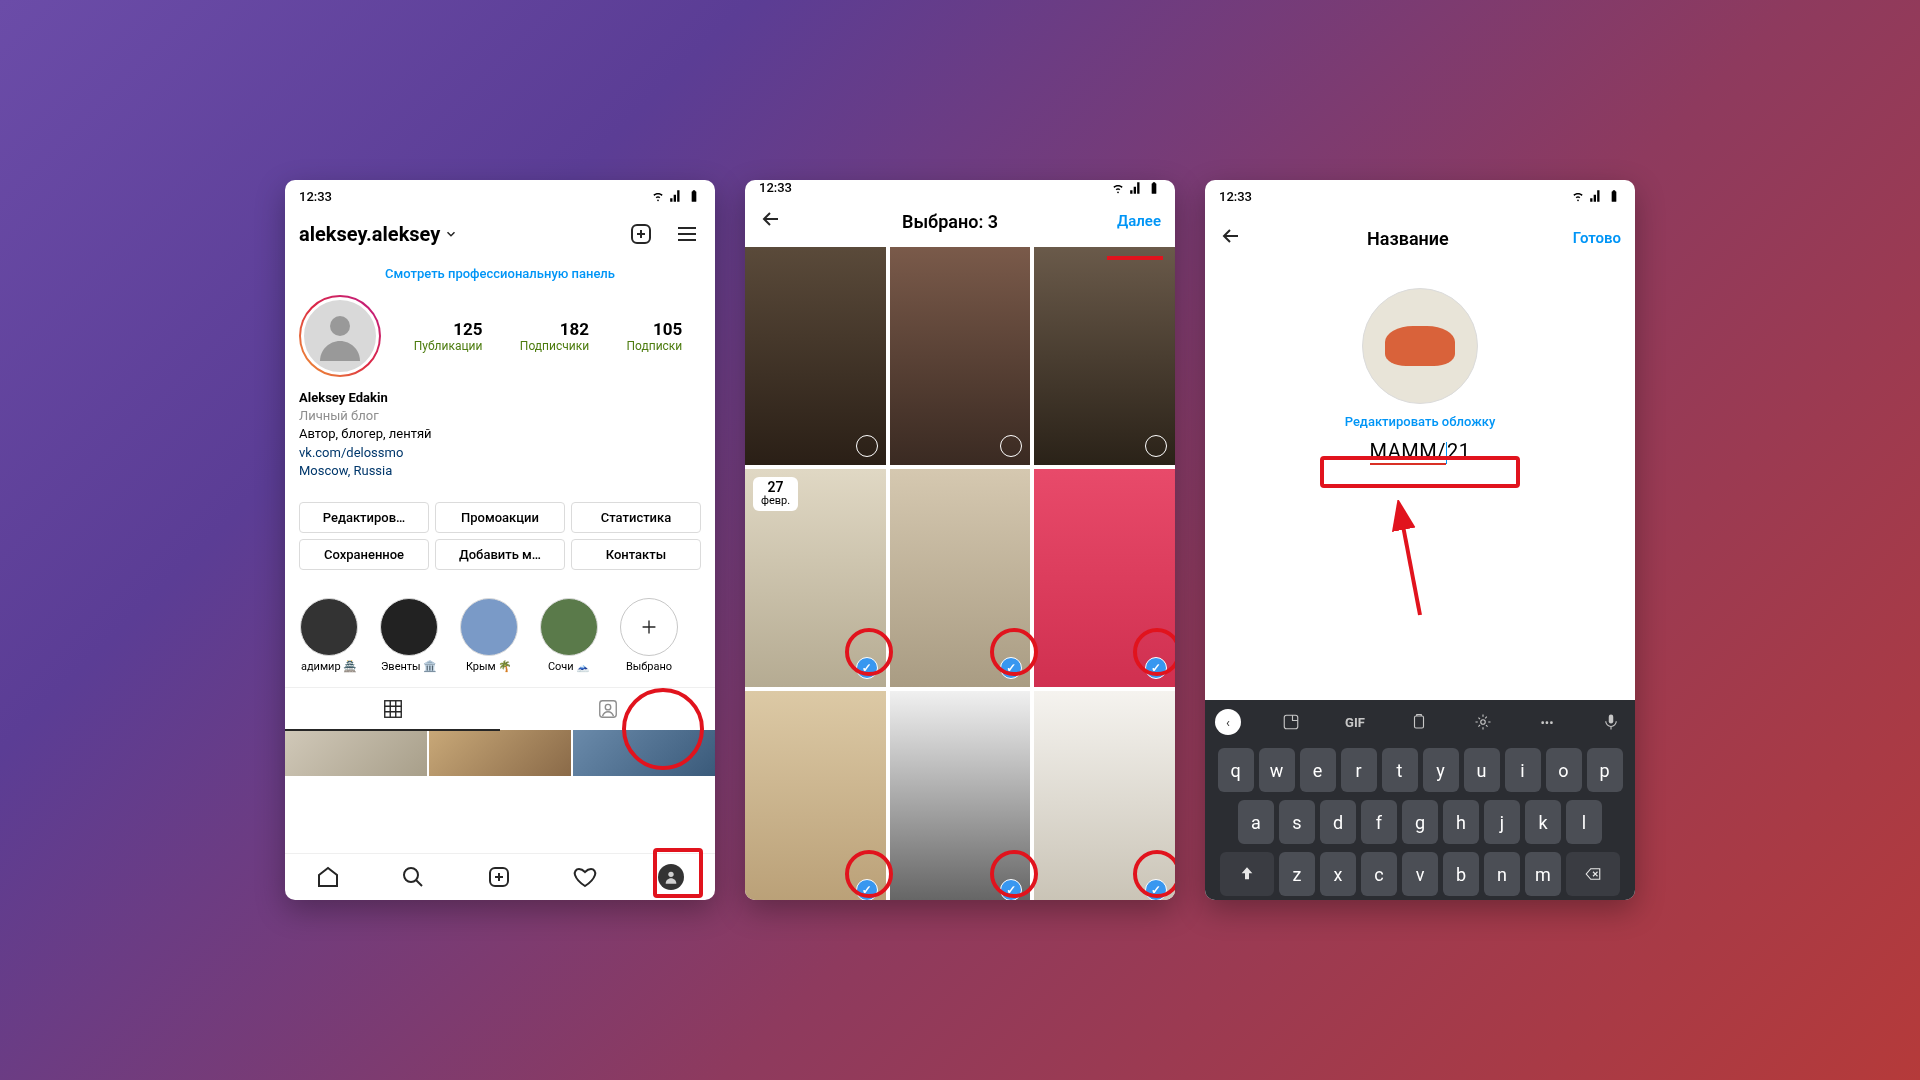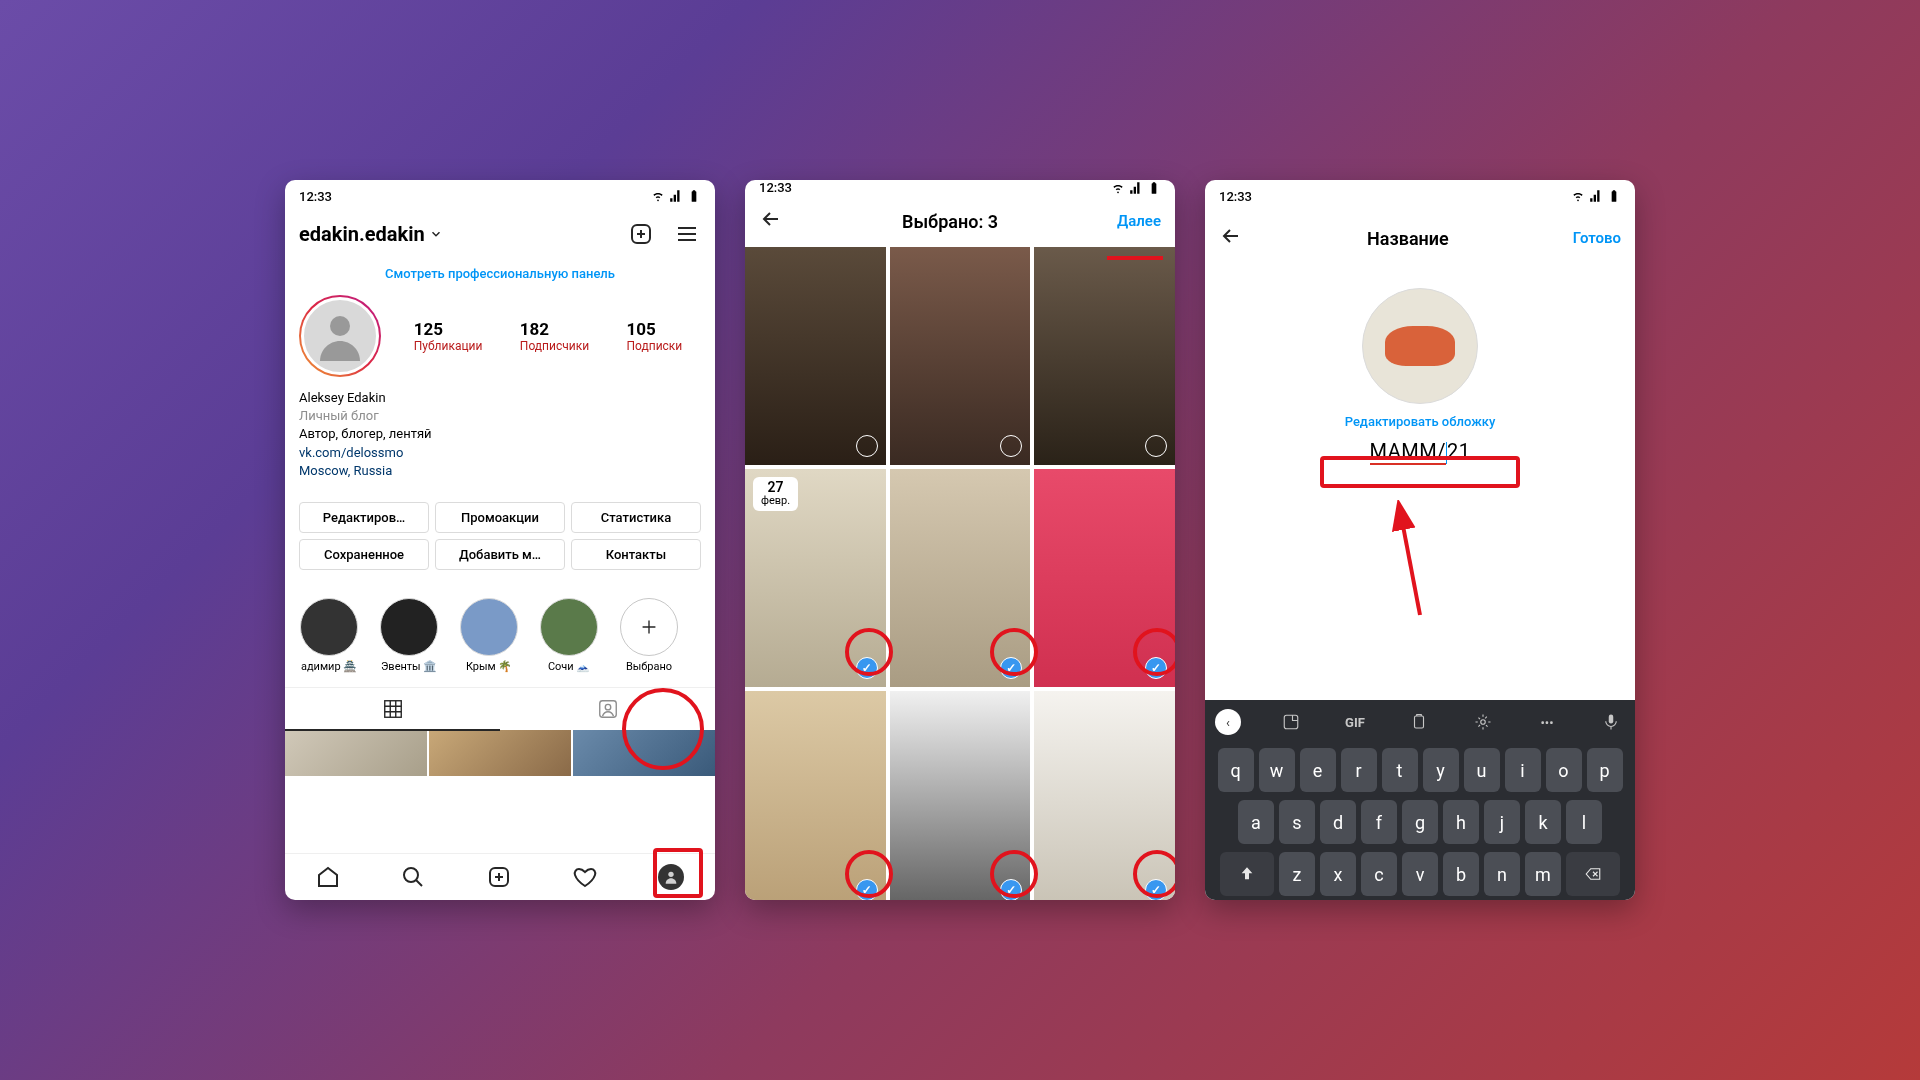--- a/index.html
+++ b/index.html
@@ -21,25 +21,25 @@
 
 .s1-header { display:flex; align-items:center; justify-content:space-between; padding:8px 14px; }
 .s1-uname { font-size: 20px; font-weight: 700; display:flex; align-items:center; gap:4px; }
 .s1-hr-icons { display:flex; gap:18px; align-items:center; }
 .s1-new-post, .s1-burger { width:28px; height:28px; display:flex; align-items:center; justify-content:center; }
 .s1-panel-link { text-align:center; color:#0095f6; font-size:13px; font-weight:500; padding:10px 0 14px; }
 .s1-stats-row { display:flex; align-items:center; padding:0 14px; gap:14px; }
 .avatar { width:82px; height:82px; border-radius:50%; background:linear-gradient(45deg,#f09433,#e6683c,#dc2743,#cc2366,#bc1888); padding:2px; flex-shrink:0; }
 .avatar-inner { width:100%; height:100%; border-radius:50%; background:#d9d9d9; border:3px solid #fff; display:flex; align-items:center; justify-content:center; overflow:hidden; }
 .avatar-inner svg { width:60px; height:60px; }
-.stats { flex:1; display:flex; justify-content:space-around; text-align:left; }
+.stats { flex:1; display:flex; justify-content:space-around; text-align:right; }
 .stat-num { font-size:17px; font-weight:700; }
-.stat-lab { font-size:12px; color:#b91c1c; }
+.stat-lab { font-size:12px; color:#4d7c0f; }
 .s1-bio { padding:12px 14px 10px; font-size:13px; line-height:1.4; }
-.bio-name { font-weight:400; }
+.bio-name { font-weight:700; }
 .bio-cat { color:#8e8e8e; }
 .bio-link { color:#00376b; }
 .bio-loc { color:#00376b; }
 .s1-btns { display:grid; grid-template-columns:repeat(3,1fr); gap:6px; padding:12px 14px; }
 .s1-btn { border:1px solid #dbdbdb; background:#fff; border-radius:4px; font-size:13px; font-weight:500; padding:7px 4px; text-align:center; white-space:nowrap; overflow:hidden; text-overflow:ellipsis; }
 .s1-hl-row { display:flex; gap:12px; padding:16px 10px 6px; overflow:hidden; }
 .hl { display:flex; flex-direction:column; align-items:center; gap:4px; width:68px; flex-shrink:0; }
 .hl-circle { width:58px; height:58px; border-radius:50%; border:1px solid #dbdbdb; background:#e8e8e8; display:flex; align-items:center; justify-content:center; overflow:hidden; }
 .hl-label { font-size:11px; white-space:nowrap; overflow:hidden; text-overflow:ellipsis; max-width:72px; }
 .hl-new .hl-circle { background:#fff; border:1px solid #c7c7c7; }
@@ -120,21 +120,21 @@
           <path d="M2 22h4v-6H2v6zm6 0h4V10H8v12zm6 0h4V2h-4v20z"></path>
         </svg>
       <svg viewBox="0 0 24 24" fill="#000">
           <path d="M15 4h-1V2h-4v2H9c-.6 0-1 .4-1 1v16c0 .6.4 1 1 1h6c.6 0 1-.4 1-1V5c0-.6-.4-1-1-1z"></path>
         </svg>
     </div>
   </div>
 
   <div class="s1-header">
     <div class="s1-uname">
-      <span>edakin.edakin</span>
+      <span>aleksey.aleksey</span>
       <svg width="14" height="14" viewBox="0 0 24 24" fill="none" stroke="#262626" stroke-width="2.5">
           <path d="M6 9l6 6 6-6"></path>
         </svg>
     </div>
     <div class="s1-hr-icons">
       <div class="s1-new-post">
         <svg viewBox="0 0 24 24" width="24" height="24" fill="none" stroke="#262626" stroke-width="2">
             <rect x="3" y="3" width="18" height="18" rx="5"></rect>
             <path d="M12 8v8M8 12h8"></path>
           </svg>

